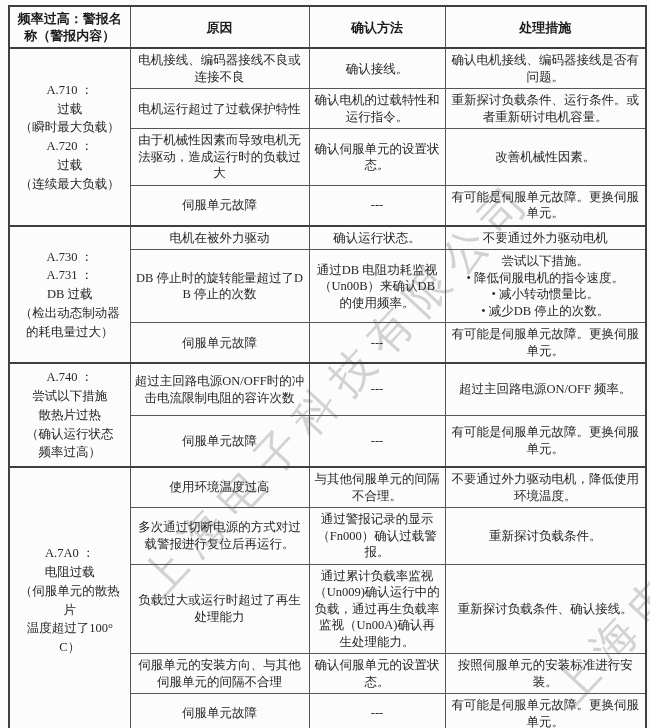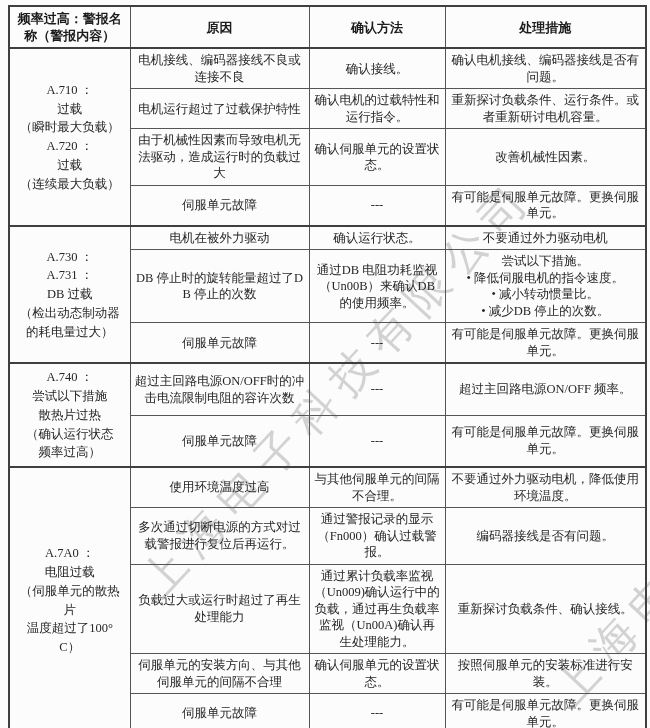--- a/index.html
+++ b/index.html
@@ -160,21 +160,21 @@
             <div>温度超过了100°</div>
             <div>C）</div>
           </td>
           <td class="cause-cell">使用环境温度过高</td>
           <td class="check-cell">与其他伺服单元的间隔不合理。</td>
           <td class="action-cell">不要通过外力驱动电机，降低使用环境温度。</td>
         </tr>
         <tr>
           <td class="cause-cell">多次通过切断电源的方式对过载警报进行复位后再运行。</td>
           <td class="check-cell">通过警报记录的显示（Fn000）确认过载警报。</td>
-          <td class="action-cell">编码器接线是否有问题。</td>
+          <td class="action-cell">重新探讨负载条件。</td>
         </tr>
         <tr>
           <td class="cause-cell">负载过大或运行时超过了再生处理能力</td>
           <td class="check-cell">通过累计负载率监视（Un009)确认运行中的负载，通过再生负载率监视（Un00A)确认再生处理能力。</td>
           <td class="action-cell">重新探讨负载条件、确认接线。</td>
         </tr>
         <tr>
           <td class="cause-cell">伺服单元的安装方向、与其他伺服单元的间隔不合理</td>
           <td class="check-cell">确认伺服单元的设置状态。</td>
           <td class="action-cell">按照伺服单元的安装标准进行安装。</td>

